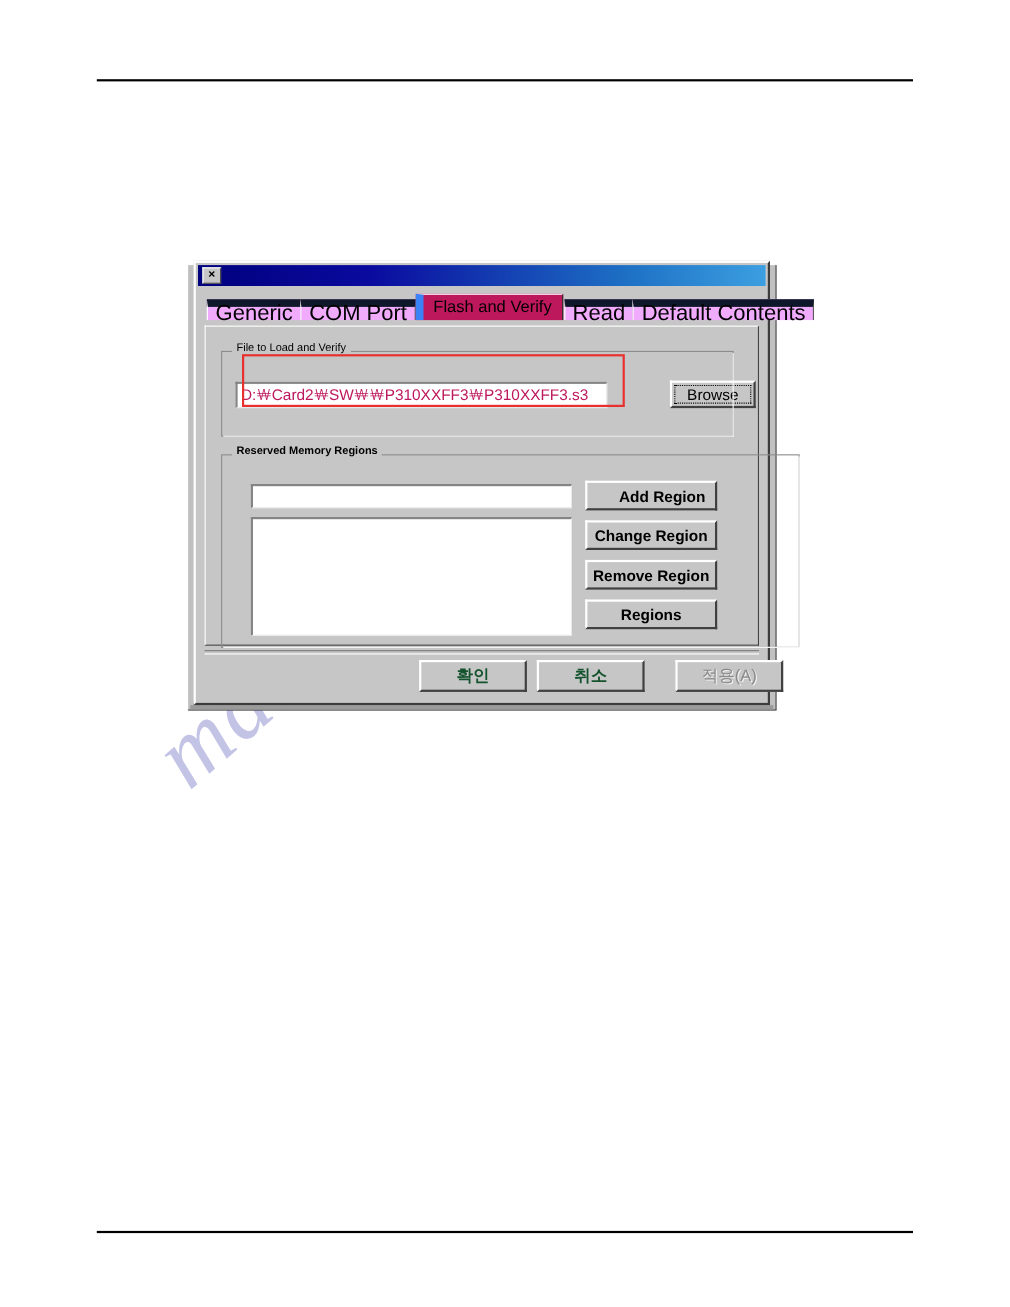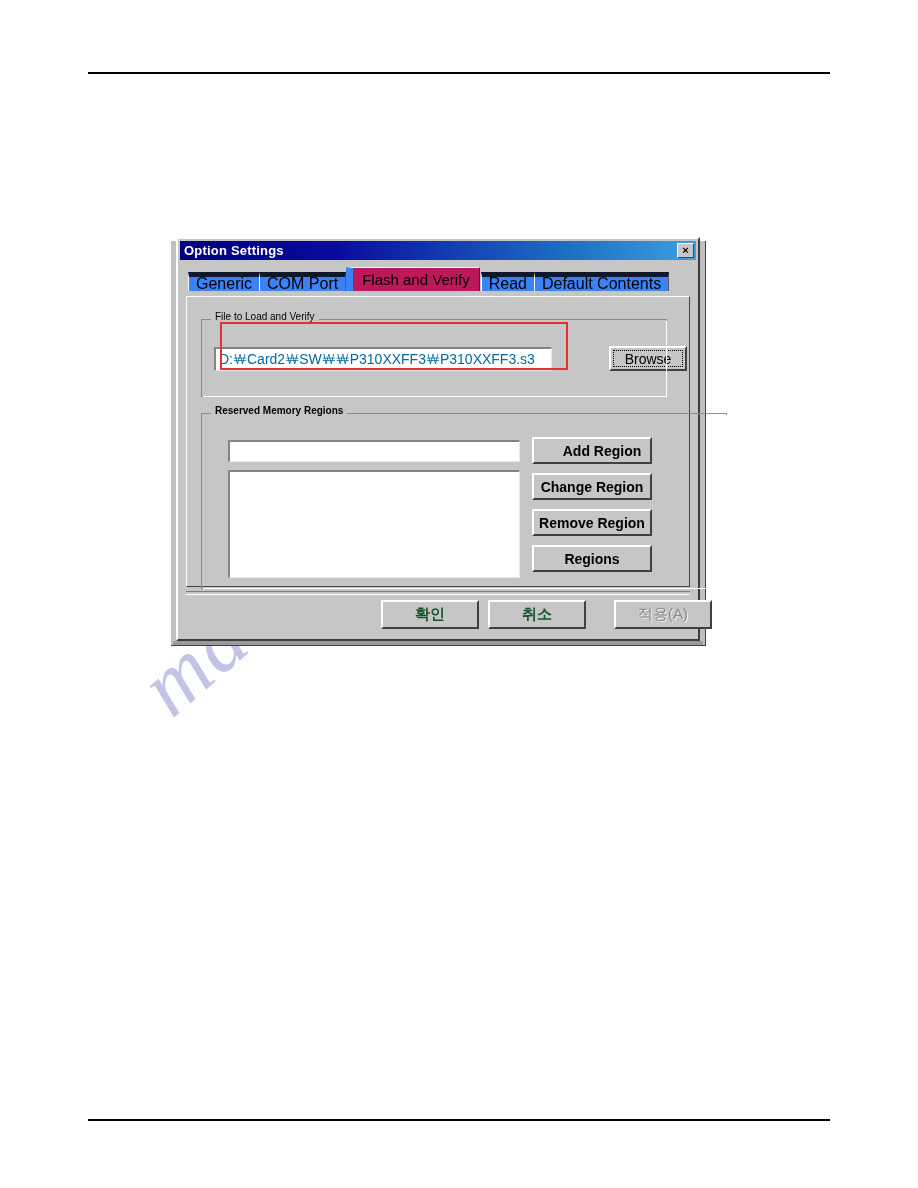--- a/index.html
+++ b/index.html
@@ -134,24 +134,24 @@
   .tabstrip {
     position: relative;
     height: 24px;
     margin: 7px 0 0 10px;
     display: flex;
     align-items: flex-end;
   }
   .tab {
     height: 19px;
     padding: 0 7px;
-    font-size: 16px;
+    font-size: 20px;
     color: #000000;
-    background: #3b82f6;
-    border-top: 5px solid #0f172a;
+    background: #f0abfc;
+    border-top: 7px solid #0f172a;
     border-left: 1px solid #ffffff;
     border-right: 1px solid #5a5a5a;
     display: flex;
     align-items: center;
     box-sizing: border-box;
     white-space: nowrap;
     cursor: default;
     margin-right: -1px;
   }
   .tab.active {
@@ -214,21 +214,21 @@
   
   .textfield {
     position: absolute;
     background: #ffffff;
     border-top: 2px solid #848484;
     border-left: 2px solid #848484;
     border-right: 1px solid #e8e8e8;
     border-bottom: 1px solid #e8e8e8;
     box-sizing: border-box;
     font-size: 14px;
-    color: #0369a1;
+    color: #be185d;
     display: flex;
     align-items: center;
     padding-left: 3px;
     white-space: nowrap;
     overflow: hidden;
   }
   #path-field   { left: 12px; top: 27px; width: 338px; height: 24px; }
   #region-field { left: 26px; top: 26px; width: 292px; height: 22px; }
 
   .listbox {
@@ -332,21 +332,20 @@
 <div class="watermark">manualshive.com</div>
 
 <div class="bg-window">
   <div class="bg-window-text">용 기기에</div>
   <div class="bg-window-strip"></div>
 </div>
 
 <div class="dialog">
 
   <div class="titlebar">
-    <div class="titlebar-text">Option Settings</div>
     <div class="close-btn">×</div>
   </div>
 
   <div class="tabstrip">
     <div class="tab">Generic</div>
     <div class="tab">COM Port</div>
     <div class="tab active">Flash and Verify</div>
     <div class="tab">Read</div>
     <div class="tab">Default Contents</div>
   </div>

